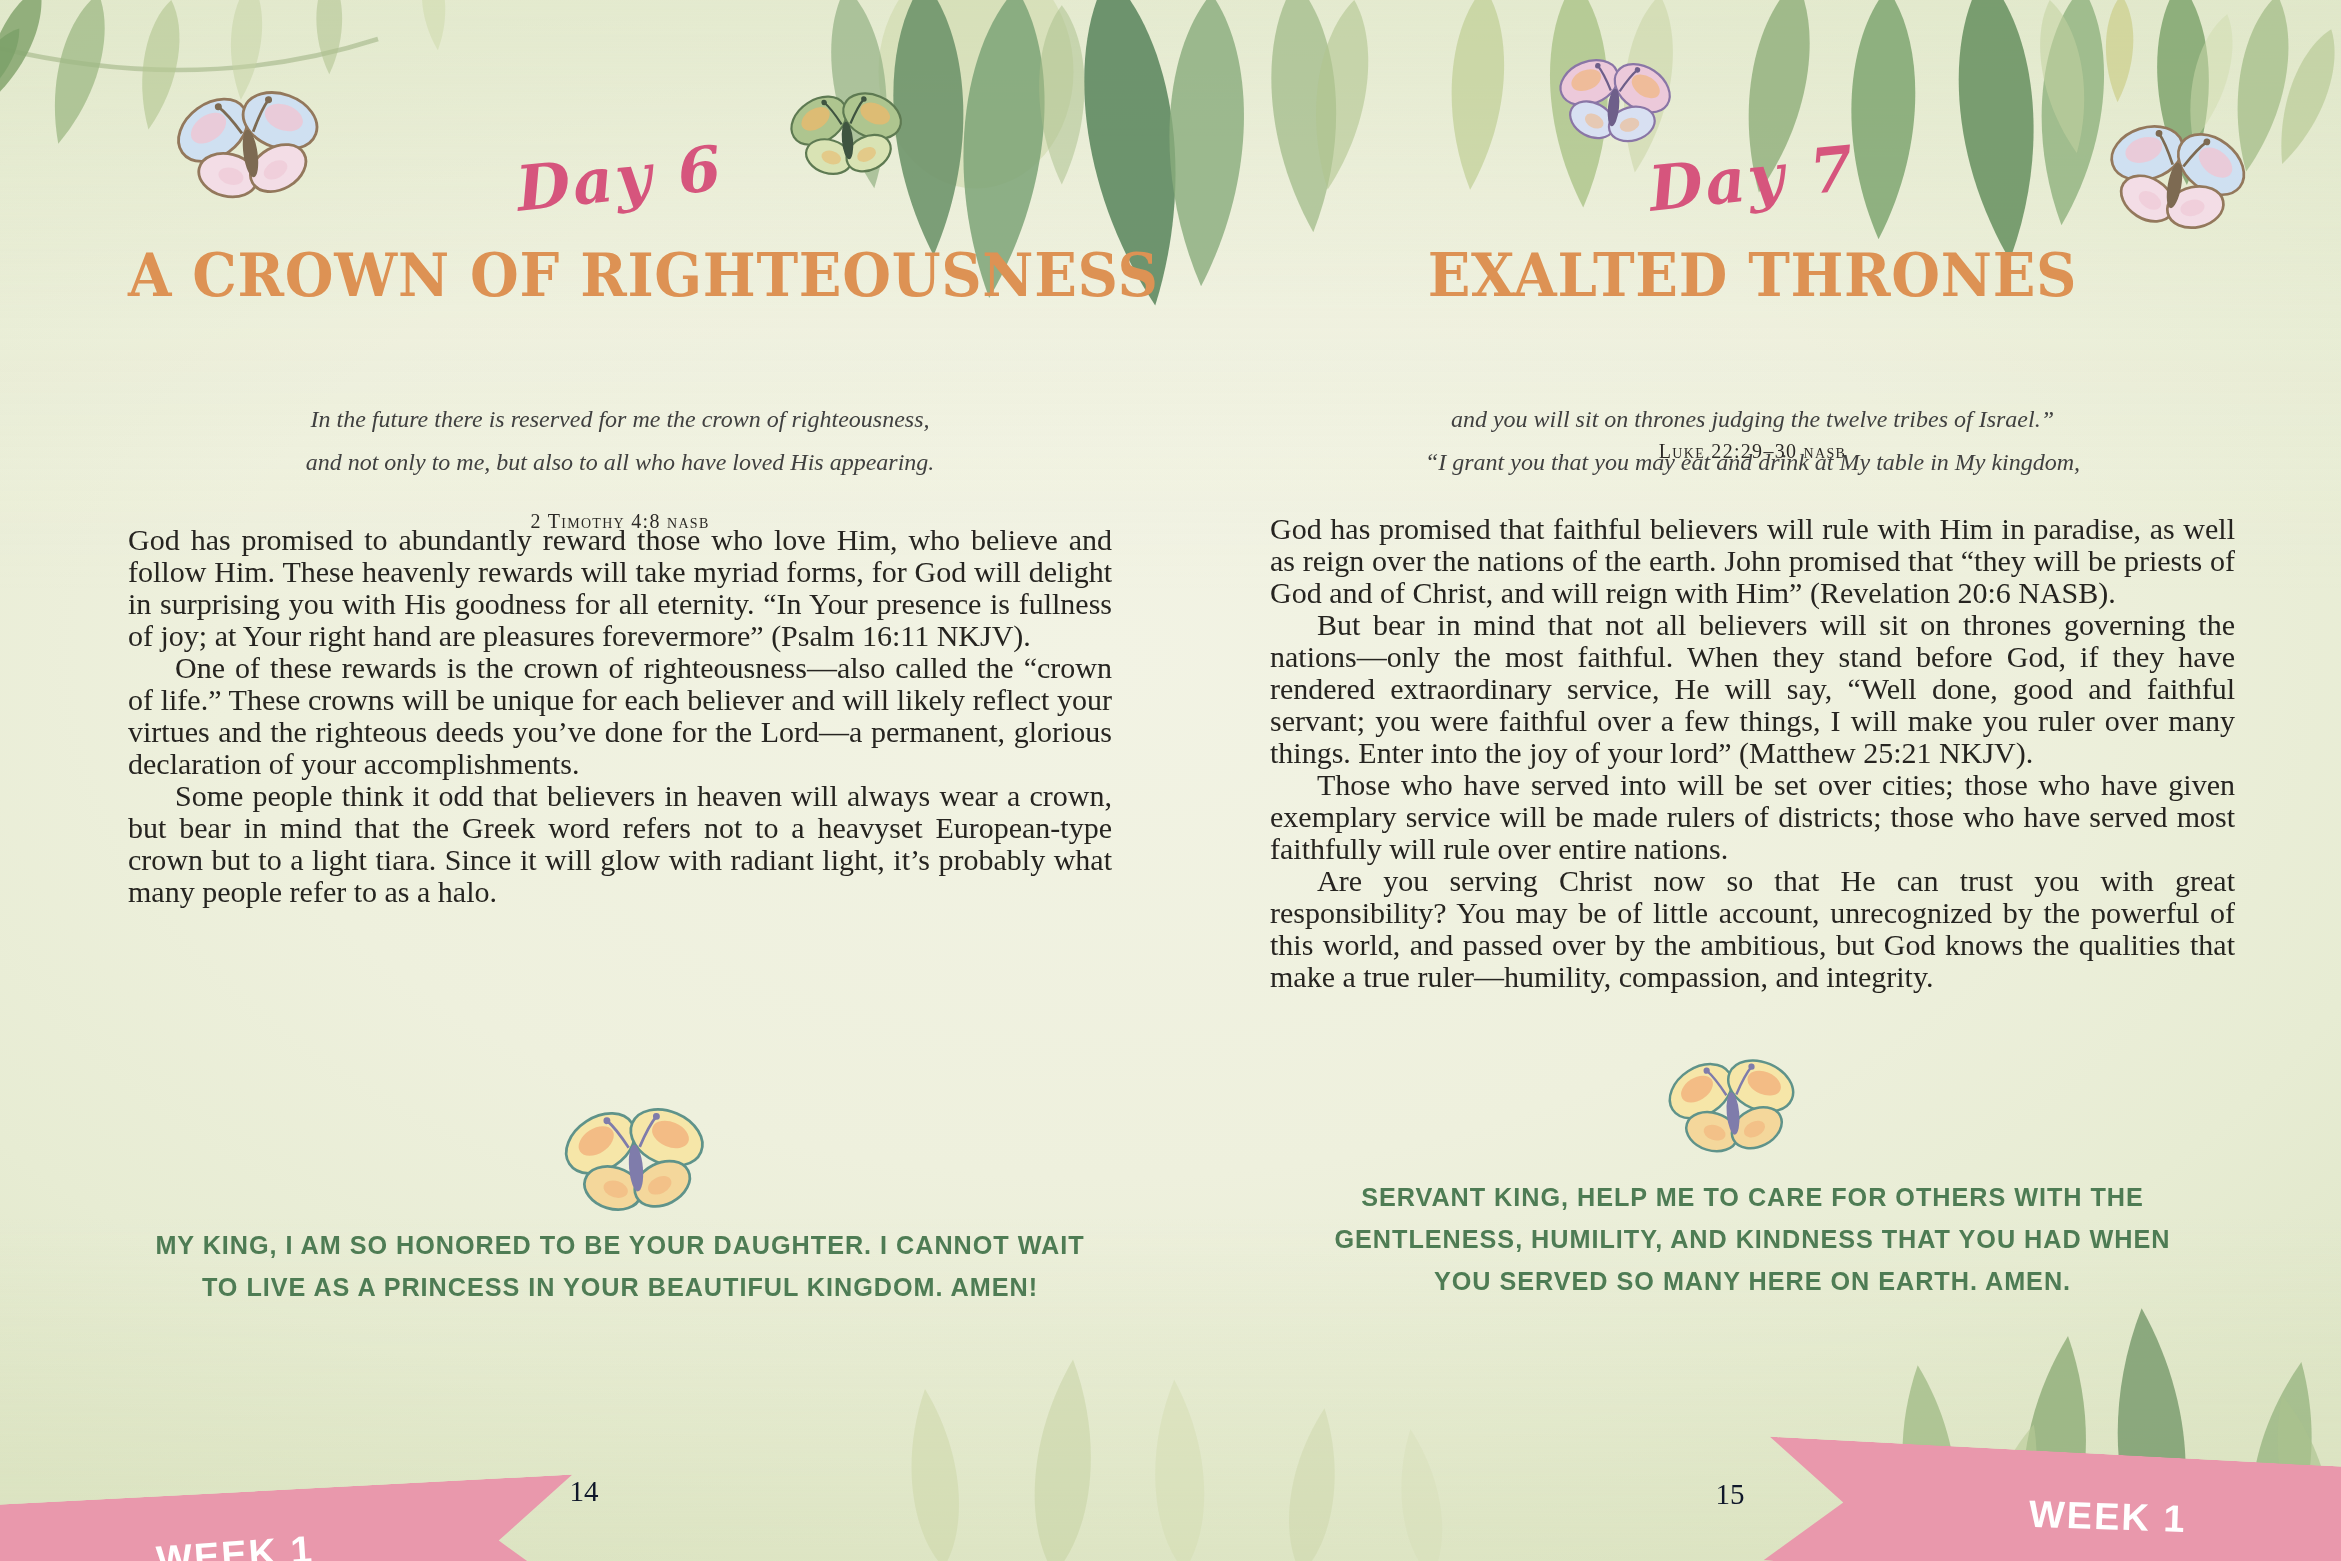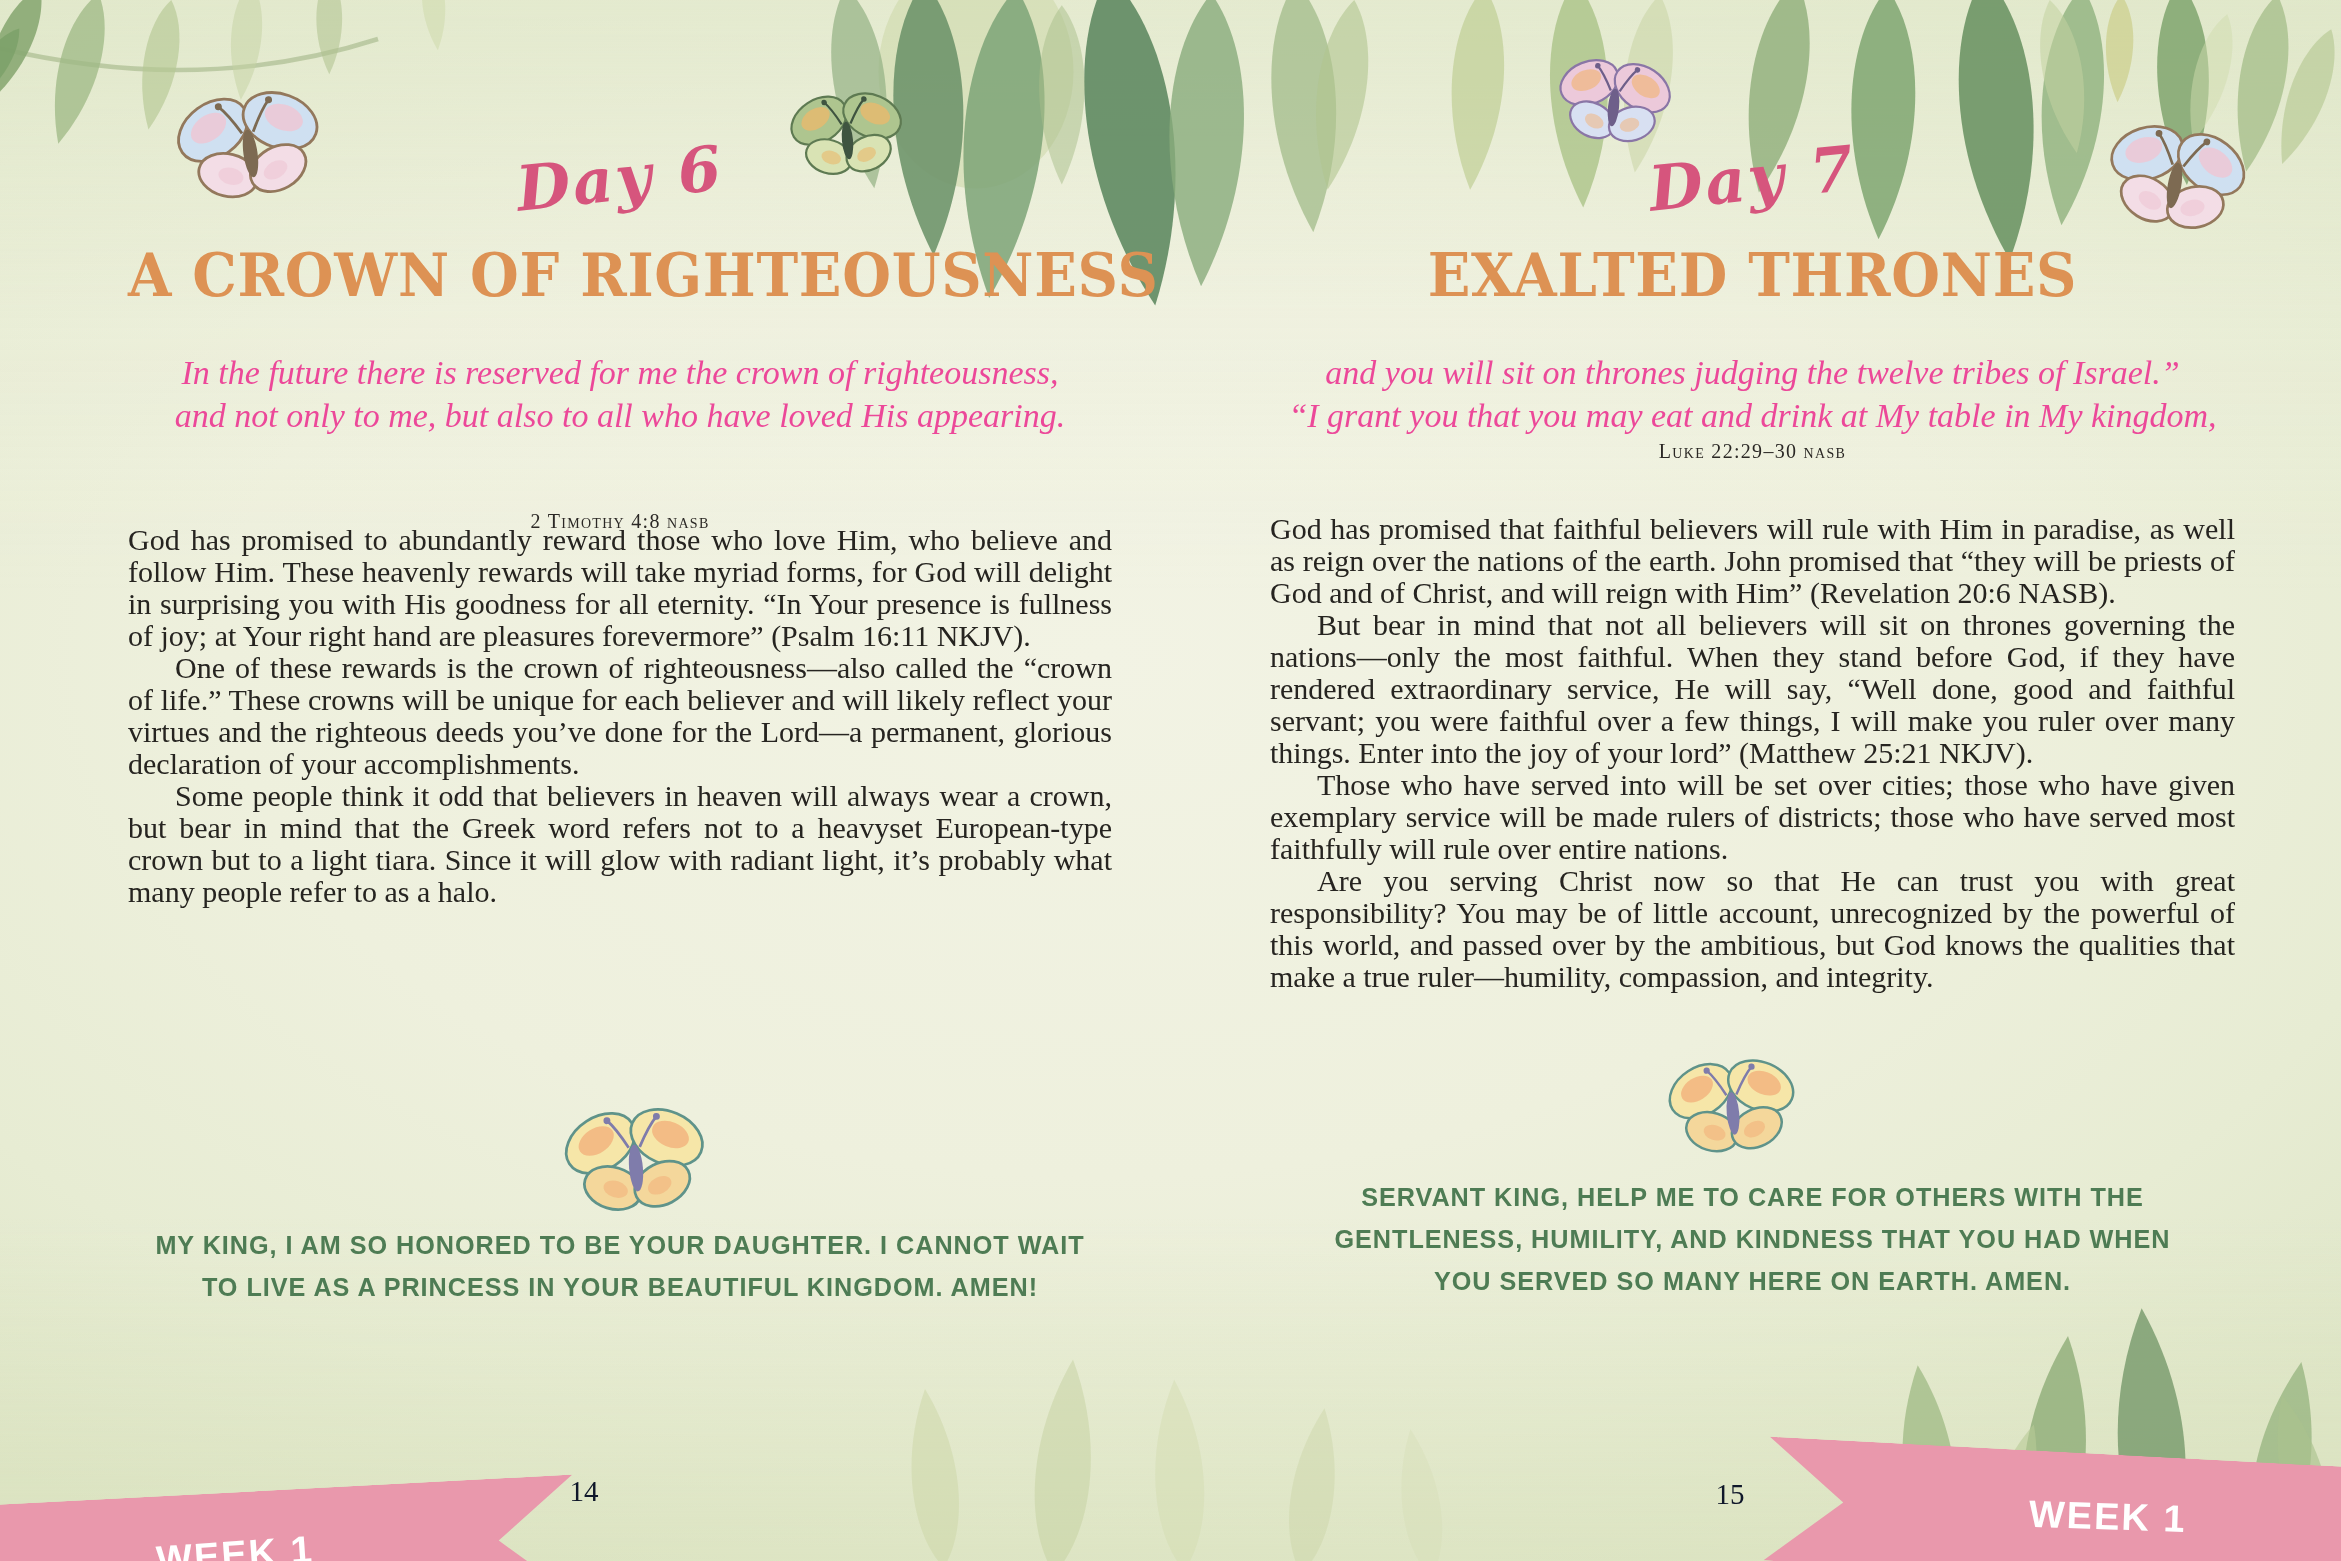--- a/index.html
+++ b/index.html
@@ -17,21 +17,21 @@
   .col-right{left:1270px;width:965px;}
   .day-script{
     text-align:center;font-family:"DejaVu Serif",serif;font-style:italic;font-weight:700;
     font-size:62px;color:#d6557d;transform:rotate(-6deg);letter-spacing:2.6px;
   }
   .chapter-title{
     text-align:center;font-family:"DejaVu Serif",serif;font-weight:700;
     font-size:56px;color:#dd9254;letter-spacing:0.7px;white-space:nowrap;transform:scaleY(1.06);
   }
   .scripture{
-    text-align:center;font-style:italic;font-size:34px;line-height:43px;color:#ec4899;
+    text-align:center;font-style:italic;font-size:24px;line-height:43px;color:#404040;margin-top:47px;
   }
   .scripture-ref{
     text-align:center;font-variant:small-caps;font-size:20px;letter-spacing:1.3px;color:#2b2825;
   }
   .body-text p{
     margin:0;font-size:30px;line-height:32px;text-align:justify;color:#262420;
   }
   .body-text p.ind{text-indent:47px;}
   .prayer{
     text-align:center;font-family:"Liberation Sans",sans-serif;font-weight:700;

